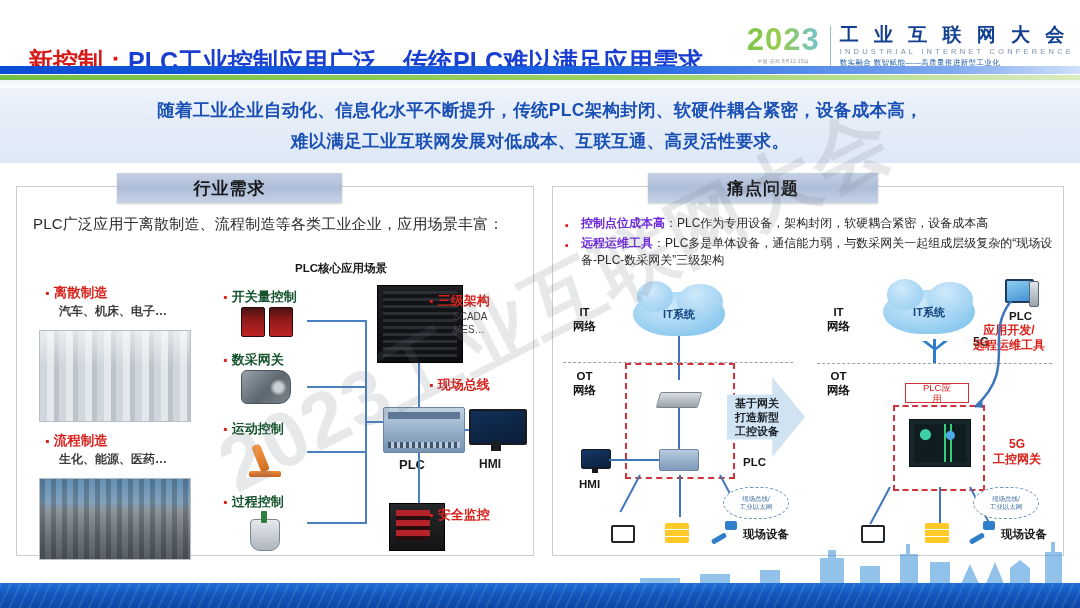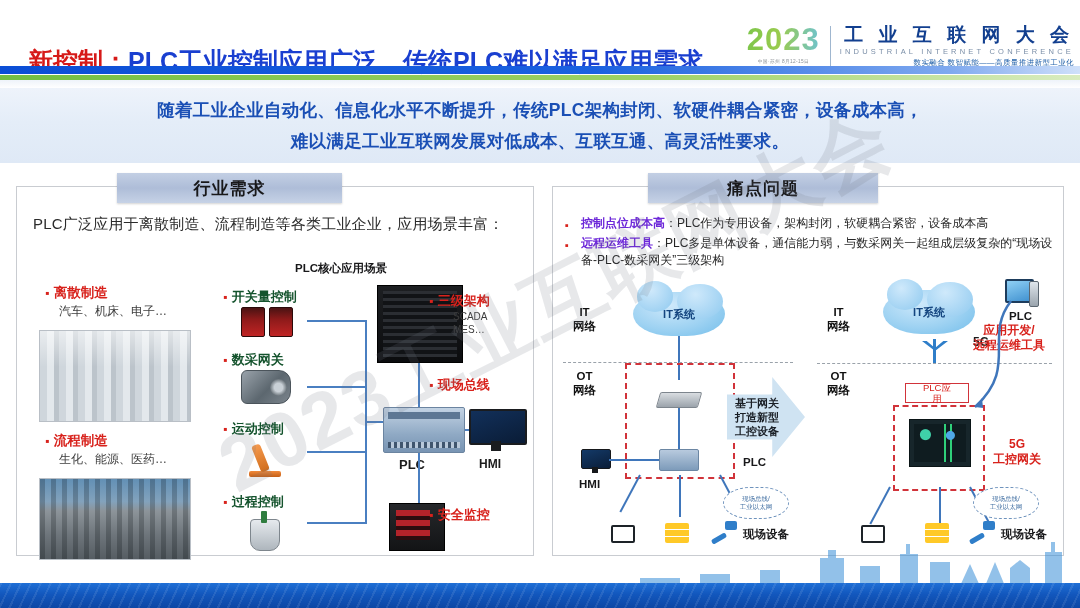--- a/index.html
+++ b/index.html
@@ -18,21 +18,21 @@
 
   .logo-wrap { position:absolute; right:6px; top:24px; height:52px; display:flex; align-items:flex-start; }
   .logo-2023 { position:relative; padding-right:10px; text-align:center; }
   .logo-2023 .yr {
     font-size:31px; font-weight:bold; letter-spacing:1px; line-height:32px;
     background:linear-gradient(90deg,#7ec64b 0%,#9acb4f 45%,#6fc3cf 100%);
     -webkit-background-clip:text; background-clip:text; color:transparent;
   }
   .logo-2023 .sub { font-size:5px; color:#8a8f93; letter-spacing:.4px; margin-top:2px; transform:scale(.95); }
   .logo-divider { width:1px; background:#9fb6cf; margin:2px 9px 0 0; height:46px; }
-  .logo-cn { text-align:right; }
+  .logo-cn { text-align:left; }
   .logo-cn .cn { font-size:19px; font-weight:bold; color:#123f8f; letter-spacing:5px; line-height:22px; }
   .logo-cn .en { font-size:7.5px; color:#7b8fa8; letter-spacing:3.2px; line-height:11px; }
   .logo-cn .tag { font-size:7.5px; color:#1f5fa8; letter-spacing:.4px; line-height:11px; }
 
   .hdr-rule { position:absolute; left:0; top:66px; width:1080px; height:8px;
     background:linear-gradient(90deg,#0b4ed6 0%,#1a61e0 55%,#7fa9ef 88%,#cfe0fa 100%); }
   .hdr-rule2 { position:absolute; left:0; top:75px; width:1080px; height:5px;
     background:linear-gradient(90deg,#73bf43 0%,#9ed265 60%,#d9ecc0 100%); }
   .hdr-fade { position:absolute; left:0; top:80px; width:1080px; height:8px;
     background:linear-gradient(180deg,#eef3fa,#ffffff); }
@@ -56,21 +56,21 @@
   .hdr-left  { left:100px; width:225px; }
   .hdr-right { left:95px;  width:230px; }
 
   
   .lead { position:absolute; left:16px; top:28px; font-size:15px; color:#2b2b2b; letter-spacing:.2px; }
   .core-title { position:absolute; left:278px; top:74px; font-size:11.5px; font-weight:bold; color:#18181a; }
 
   .bullet-red { color:#d8221c; font-size:12px; line-height:1; }
   .cat { position:absolute; }
   .cat .nm { font-size:13.5px; font-weight:bold; color:#d8221c; }
-  .cat .dsc { font-size:12px; color:#3c3c3c; margin-left:14px; margin-top:1px; }
+  .cat .dsc { font-size:12px; color:#3c3c3c; margin-left:14px; margin-top:1px;font-weight:bold; }
 
   .photo { position:absolute; border:1px solid #b9bfc6; background-size:cover; background-position:center; }
   .photo-factory {
     background:
       linear-gradient(180deg,rgba(255,255,255,.55),rgba(255,255,255,0) 40%),
       repeating-linear-gradient(90deg,#cfd6dc 0 7px,#e3e8ec 7px 14px,#bcc4cb 14px 19px),
       linear-gradient(180deg,#dfe4e8 0%,#c7ccd1 55%,#b2b8bd 100%);
   }
   .photo-chem {
     background:

